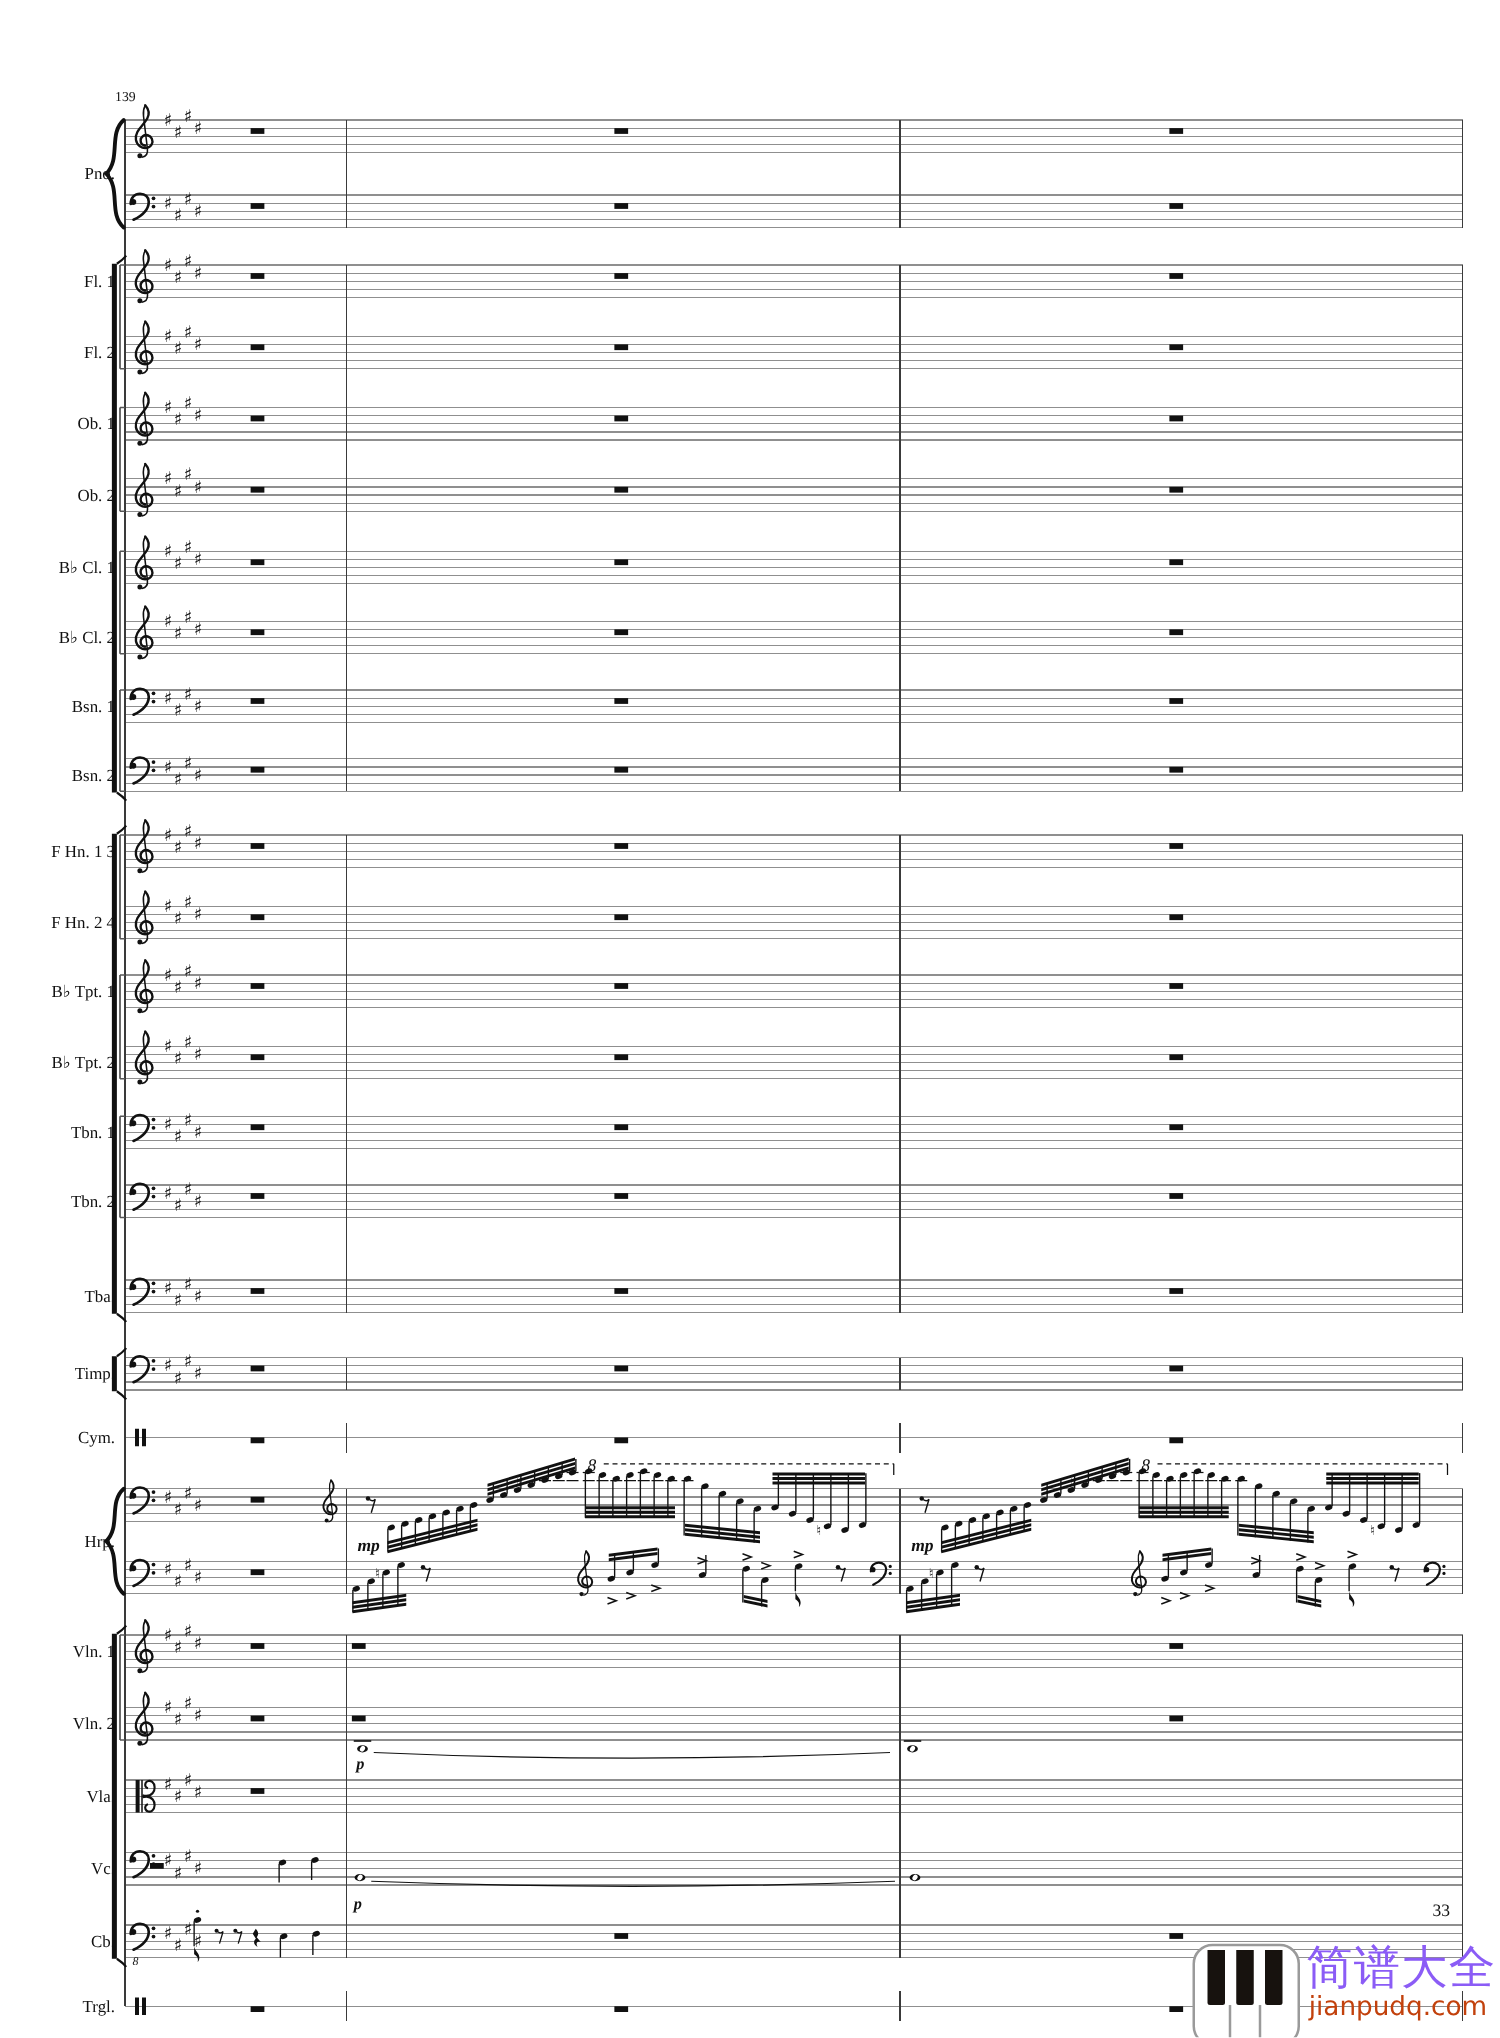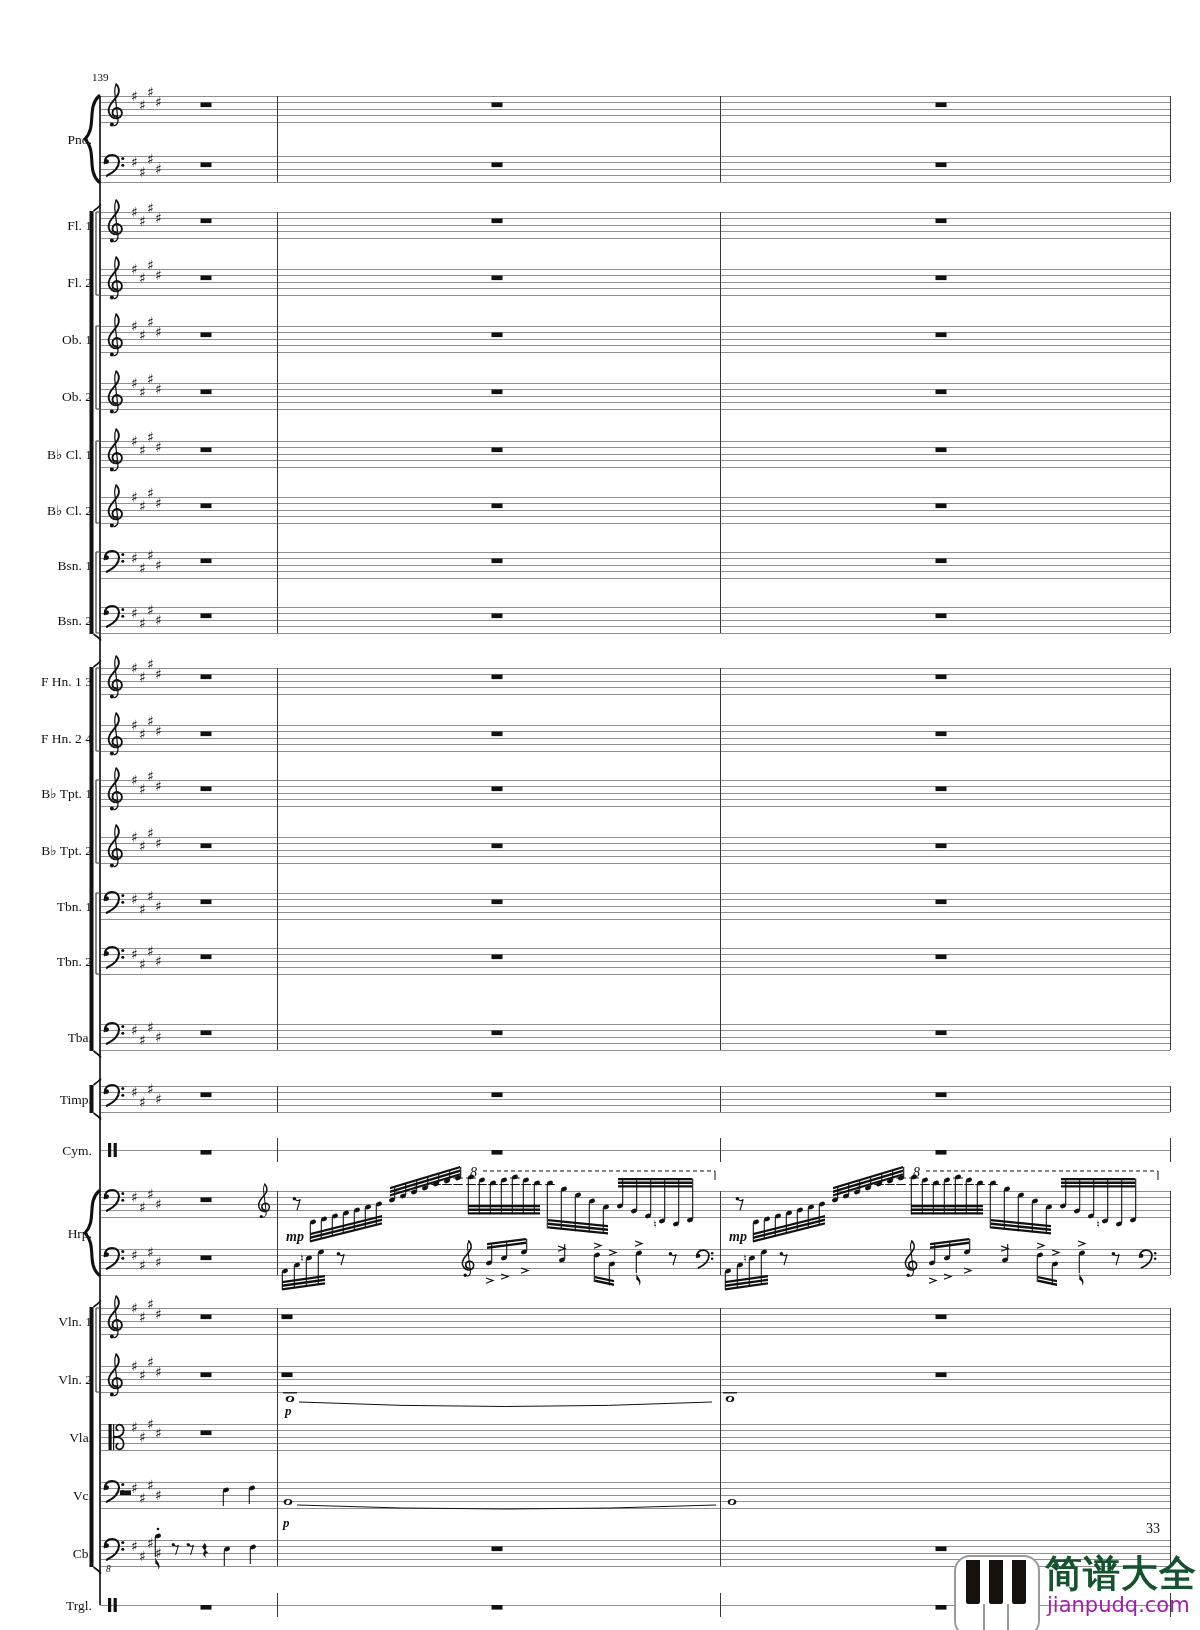--- a/index.html
+++ b/index.html
@@ -6,22 +6,22 @@
   .score-wrap{position:relative;width:1200px;height:1630px;background:#fff;overflow:hidden;
               font-family:"Liberation Serif", serif;}
   svg text{user-select:none;}
   .watermark{position:absolute;left:954px;top:1555px;display:flex;align-items:flex-start;}
   .wm-icon{position:relative;width:82px;height:78px;background:#fff;border:2.5px solid #9a9a9a;
            border-radius:16px;overflow:hidden;flex:0 0 auto;}
   .wm-key{position:absolute;top:3px;width:14px;height:44px;background:#17120e;border-radius:0 0 2px 2px;}
   .wm-div{position:absolute;top:47px;bottom:0;width:1.5px;background:#9a9a9a;}
   .wm-text{margin-left:5px;white-space:nowrap;}
   .wm-title{font-family:"Liberation Sans",sans-serif;font-size:37px;line-height:38px;
-            font-weight:700;color:#14532d;letter-spacing:1px;}
-  .wm-url{font-family:"DejaVu Sans",sans-serif;font-size:21px;line-height:23px;color:#a21caf;
+            font-weight:400;color:#8b5cf6;letter-spacing:1px;}
+  .wm-url{font-family:"DejaVu Sans",sans-serif;font-size:21px;line-height:23px;color:#c2410c;
           margin-top:1px;margin-left:2px;}
 </style>
 </head>
 <body>
 
 <div class="score-wrap">
   <svg id="score-svg" width="1200" height="1630" viewBox="0 0 1200 1630">
     <defs>
       <g id="nh">
           <ellipse rx="3" ry="2.2" transform="rotate(-18)" fill="#111"></ellipse>

